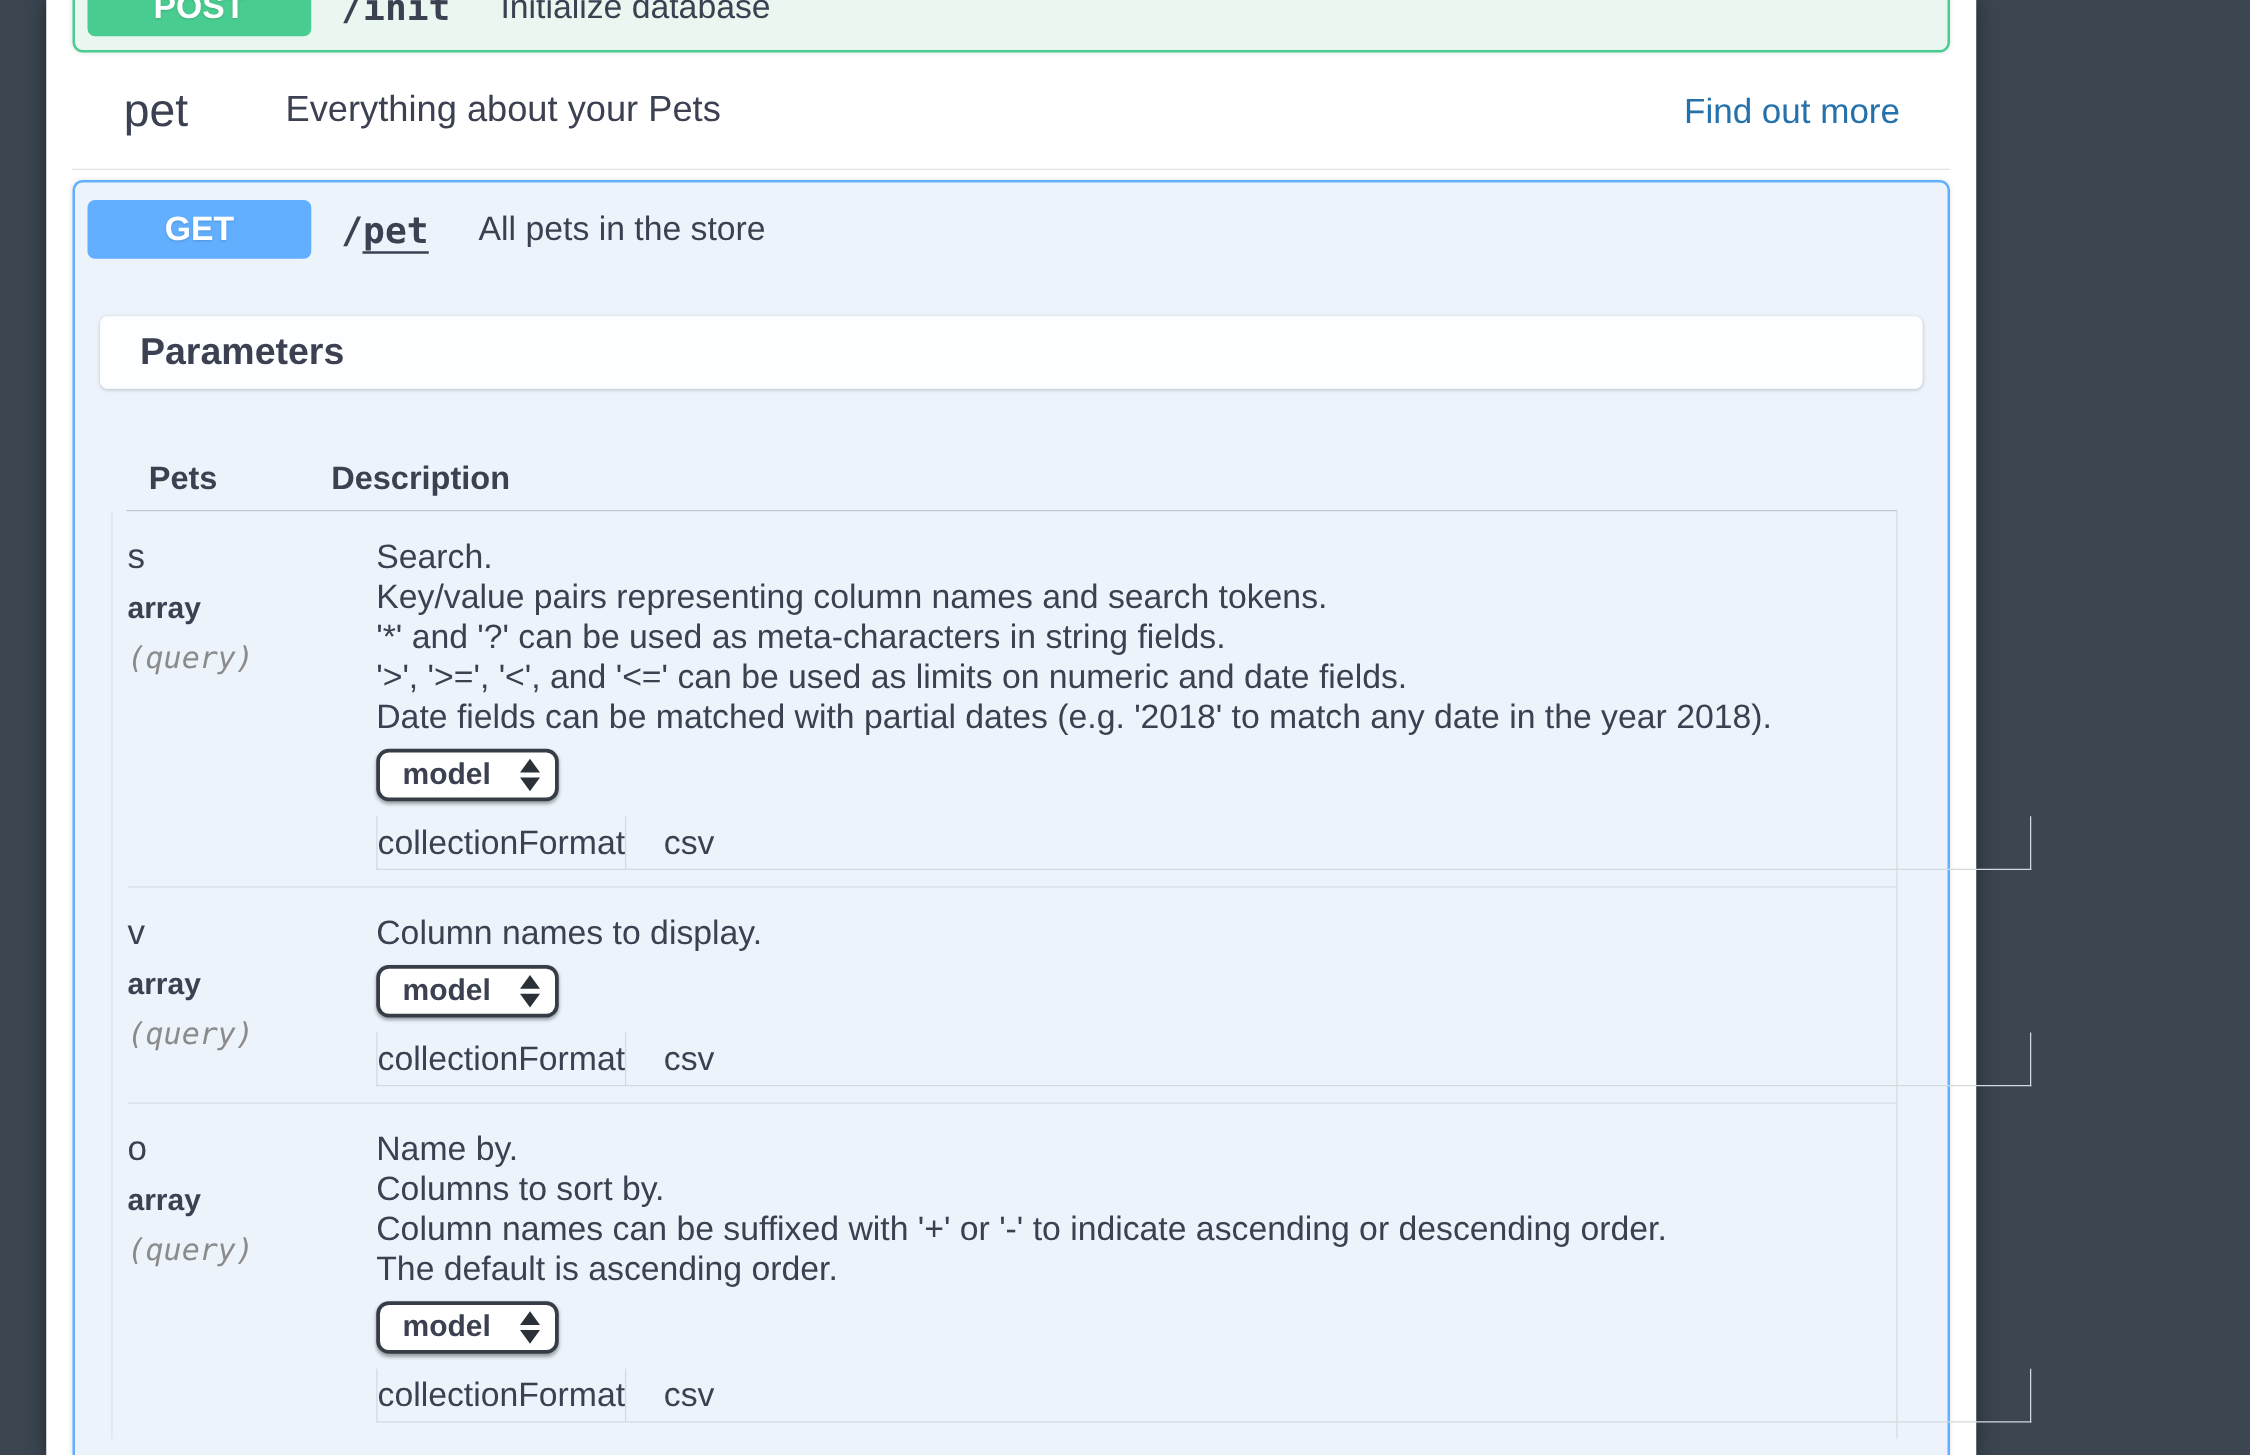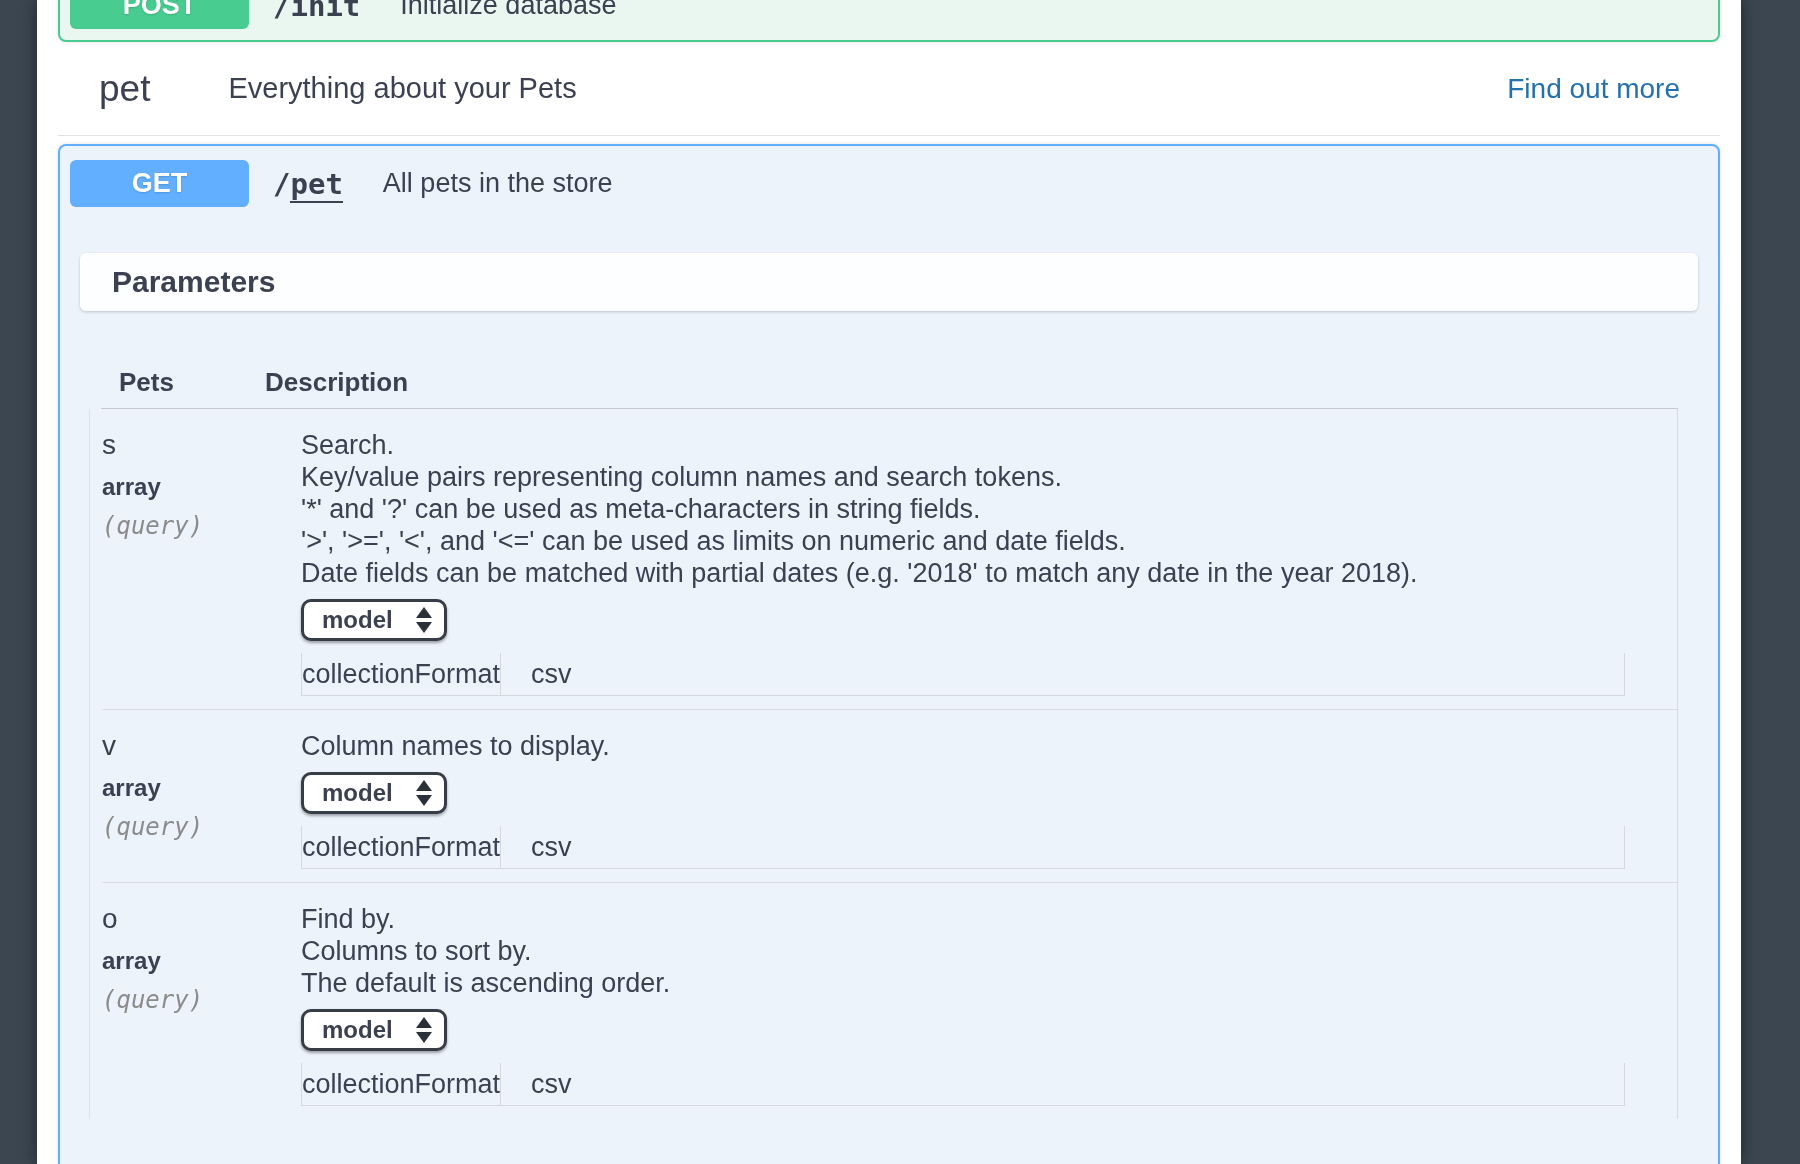--- a/index.html
+++ b/index.html
@@ -4,21 +4,21 @@
 <style>
   html,body{margin:0;padding:0;}
   body{
     width:1800px;height:1164px;overflow:hidden;
     background:#3b4651;
     font-family:"Liberation Sans",sans-serif;
     color:#3b4151;
     position:relative;
   }
   .surface{
-    position:absolute;left:37px;top:0;width:1704px;height:1164px;
+    position:absolute;left:37px;top:0;width:1544px;height:1164px;
     background:#ffffff;
     box-shadow:0 0 16px rgba(0,0,0,.45);
     padding:0 21px;box-sizing:border-box;
   }
   
   .opblock{
     border-radius:8px;border:2px solid;box-sizing:border-box;
     box-shadow:0 0 4px rgba(0,0,0,.12);
   }
   .opblock.post{
@@ -211,22 +211,23 @@
           </div>
         </div>
 
         <div class="param-row last">
           <div class="col-name">
             <div class="p-name">o</div>
             <div class="p-type">array</div>
             <div class="p-in">(query)</div>
           </div>
           <div class="col-desc">
-            <div class="desc-line">Find by.</div>
+            <div class="desc-line">Name by.</div>
             <div class="desc-line">Columns to sort by.</div>
+            <div class="desc-line">Column names can be suffixed with '+' or '-' to indicate ascending or descending order.</div>
             <div class="desc-line">The default is ascending order.</div>
             <div class="model-select">
               <span>model</span>
               <span class="spinner">
                 <i class="up"></i>
                   <i class="down"></i>
                 </span>
             </div>
             <table class="prop-table">
               <tbody>

